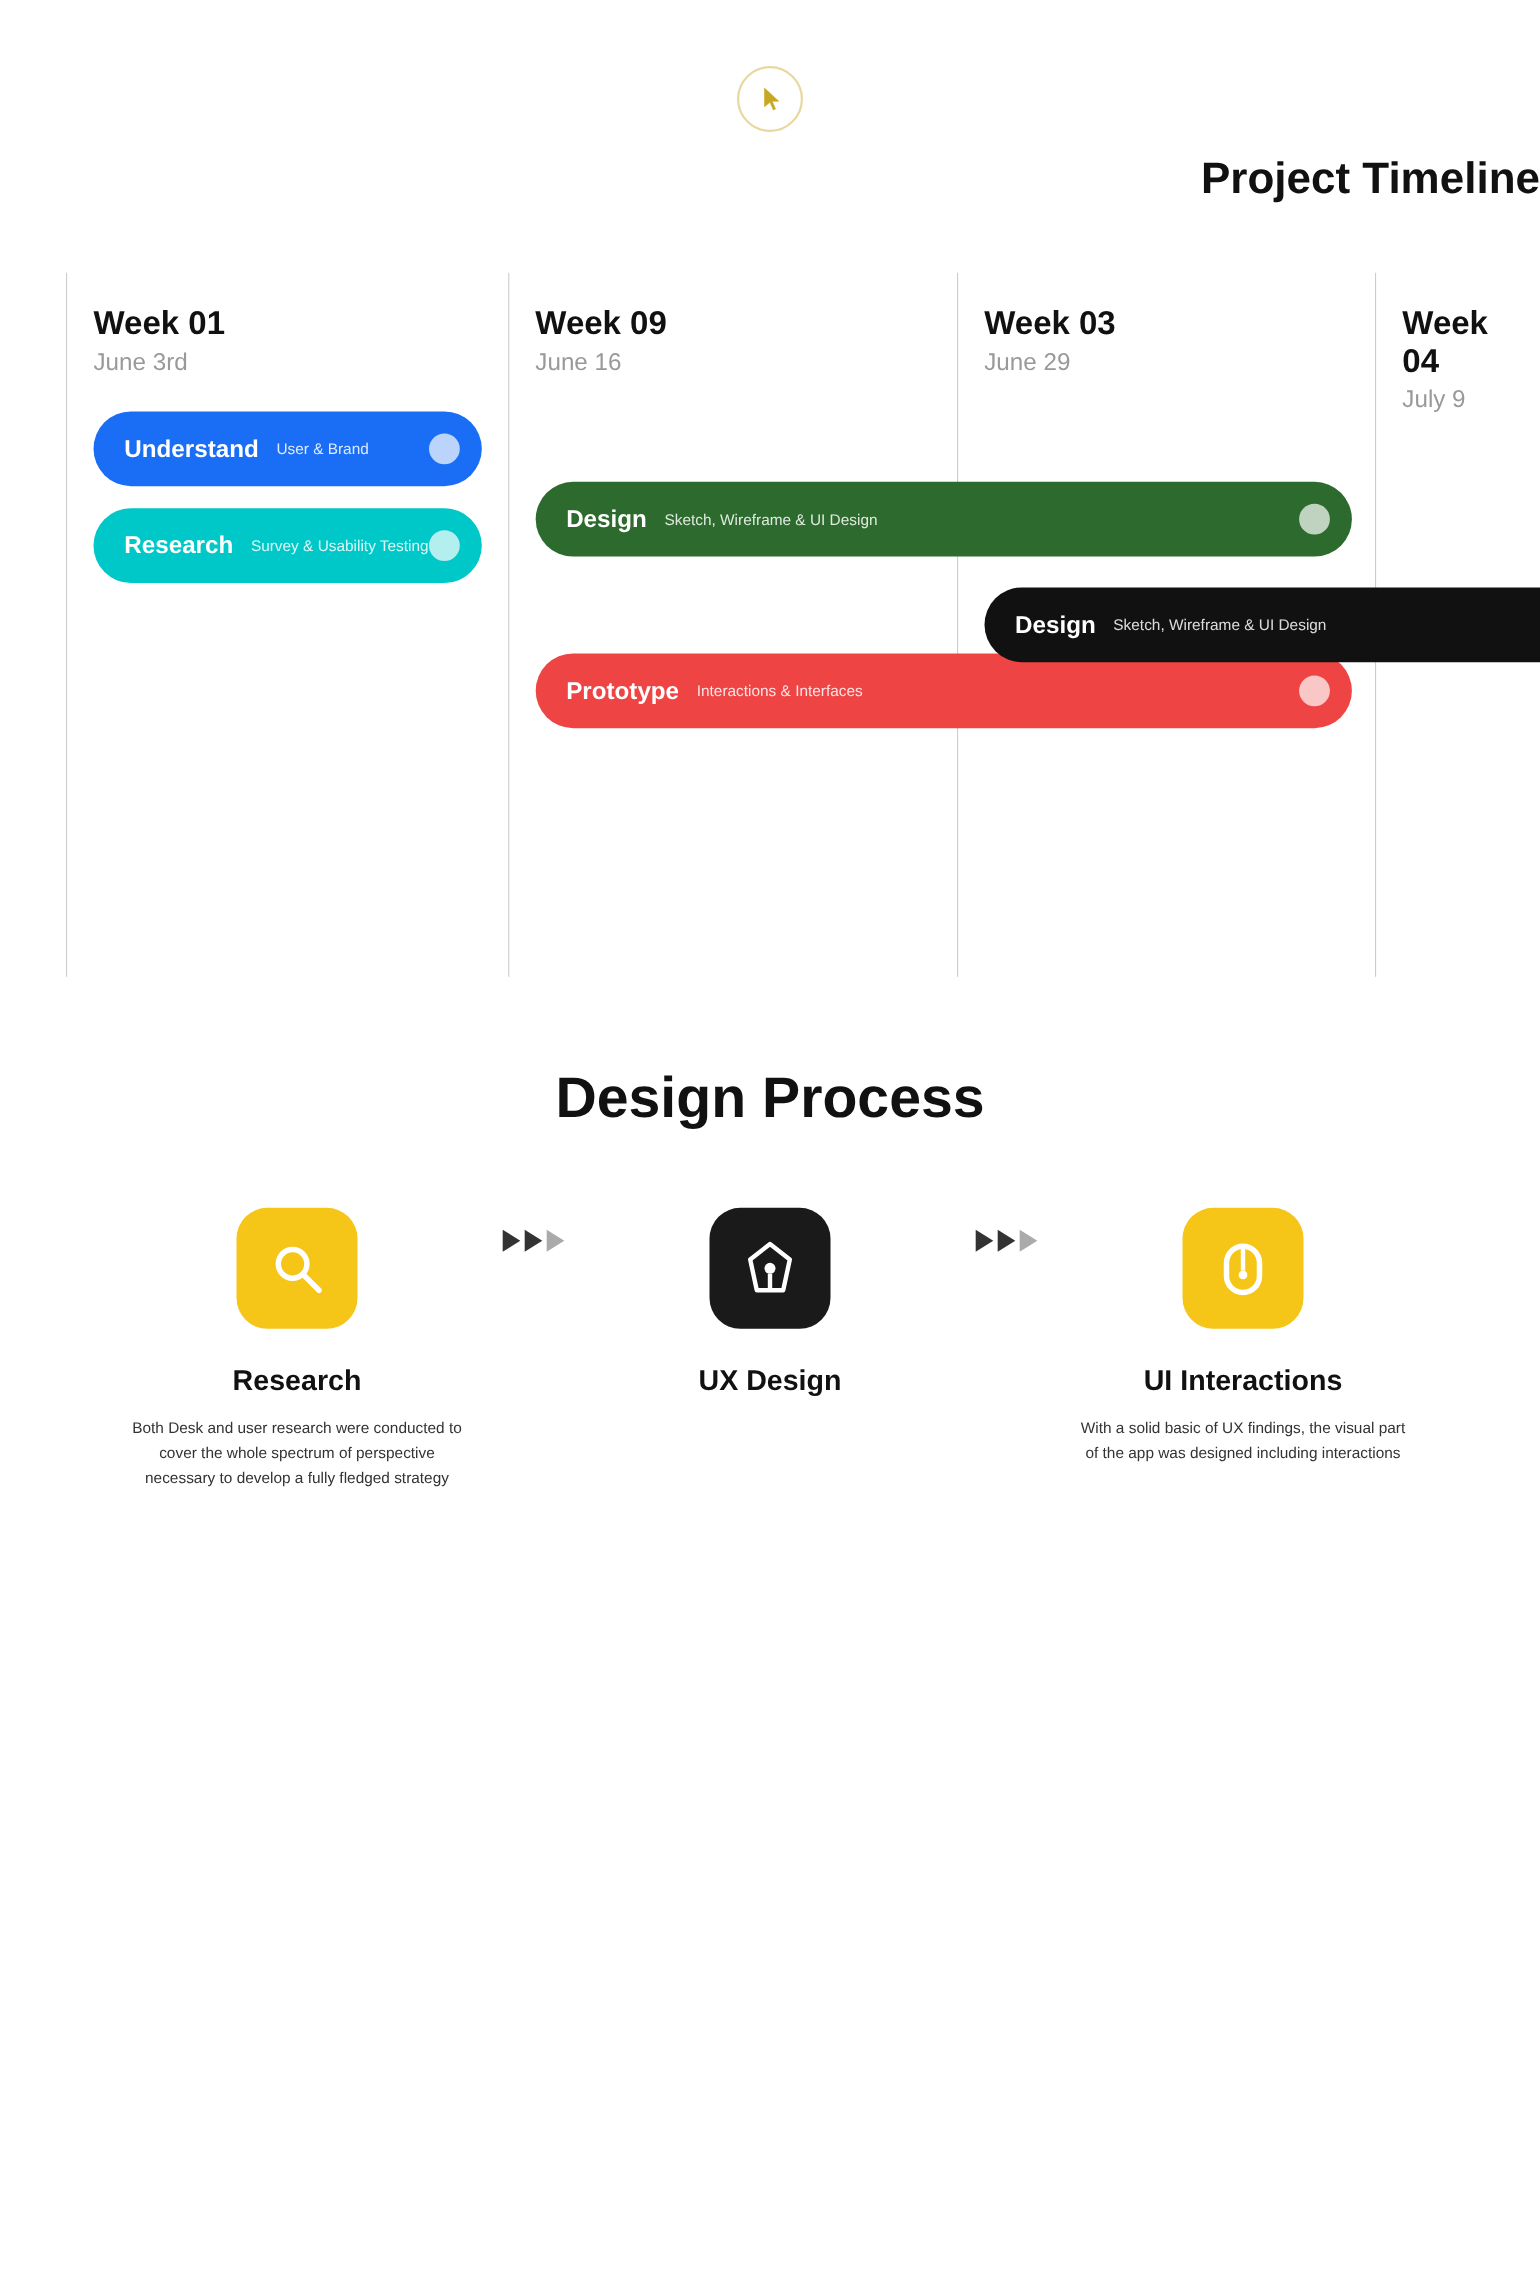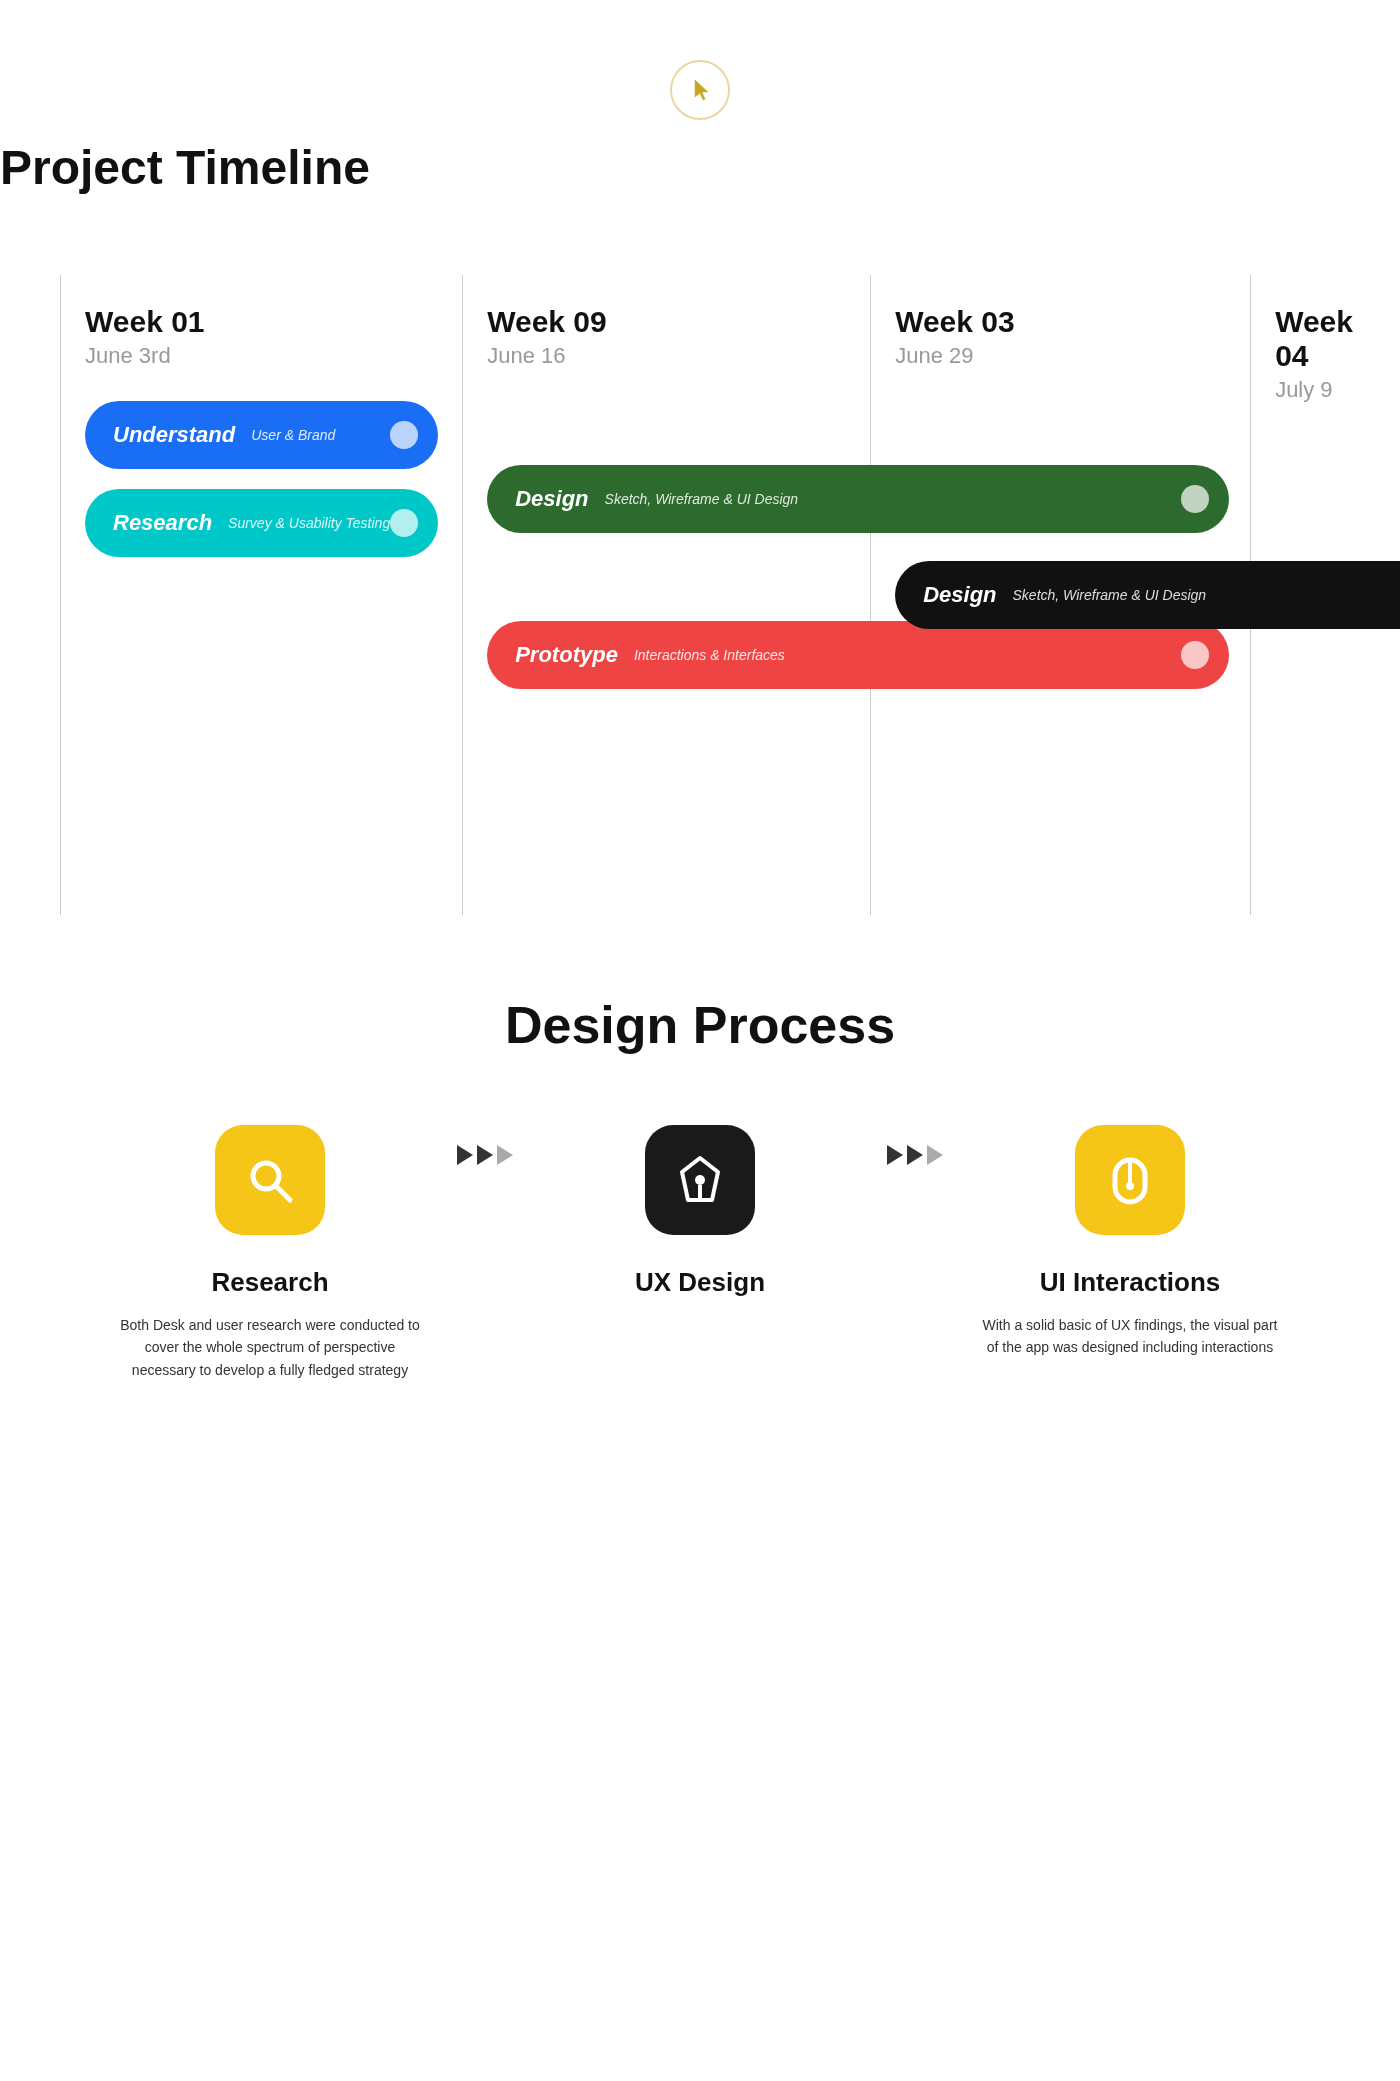--- a/index.html
+++ b/index.html
@@ -23,25 +23,25 @@
       height: 60px;
       border-radius: 50%;
       border: 2px solid #e8d8a0;
       display: flex;
       align-items: center;
       justify-content: center;
     }
 
     
     .page-title {
-      text-align: left;
-      font-size: 48px;
+      text-align: right;
+      font-size: 40px;
       font-weight: 800;
       color: #111111;
-      margin-bottom: 80px;
+      margin-bottom: 63px;
     }
 
     
     .timeline-section {
       width: 100%;
       padding: 0 60px;
       margin-bottom: 80px;
     }
     .timeline-grid {
       display: grid;
@@ -70,21 +70,20 @@
 
     
     .task-bar {
       display: flex;
       align-items: center;
       border-radius: 50px;
       padding: 0 20px 0 28px;
       height: 68px;
       margin-bottom: 20px;
       justify-content: space-between;
-      font-style: italic;
     }
     .task-bar-left {
       display: flex;
       align-items: center;
       gap: 16px;
     }
     .task-bar-title {
       font-size: 22px;
       font-weight: 700;
       color: #ffffff;

